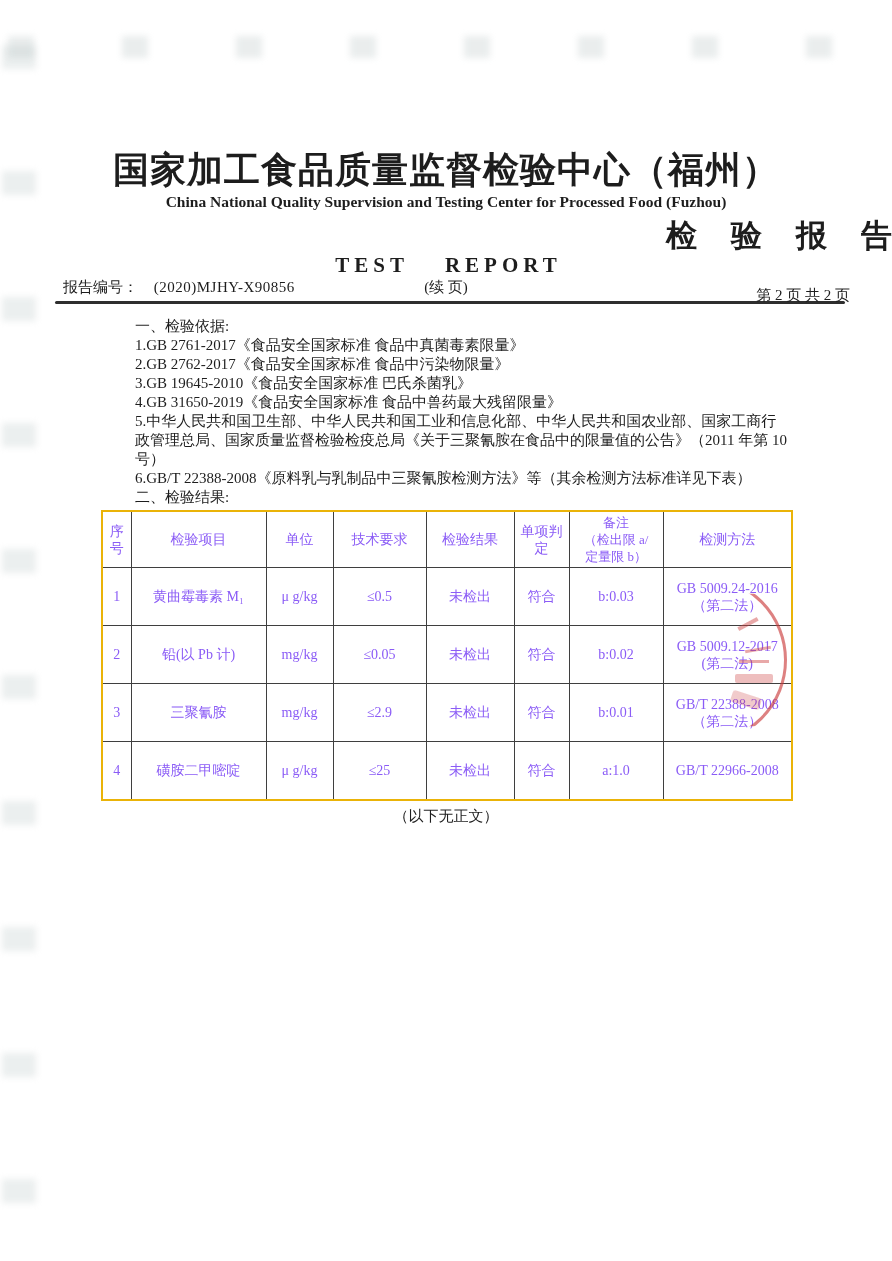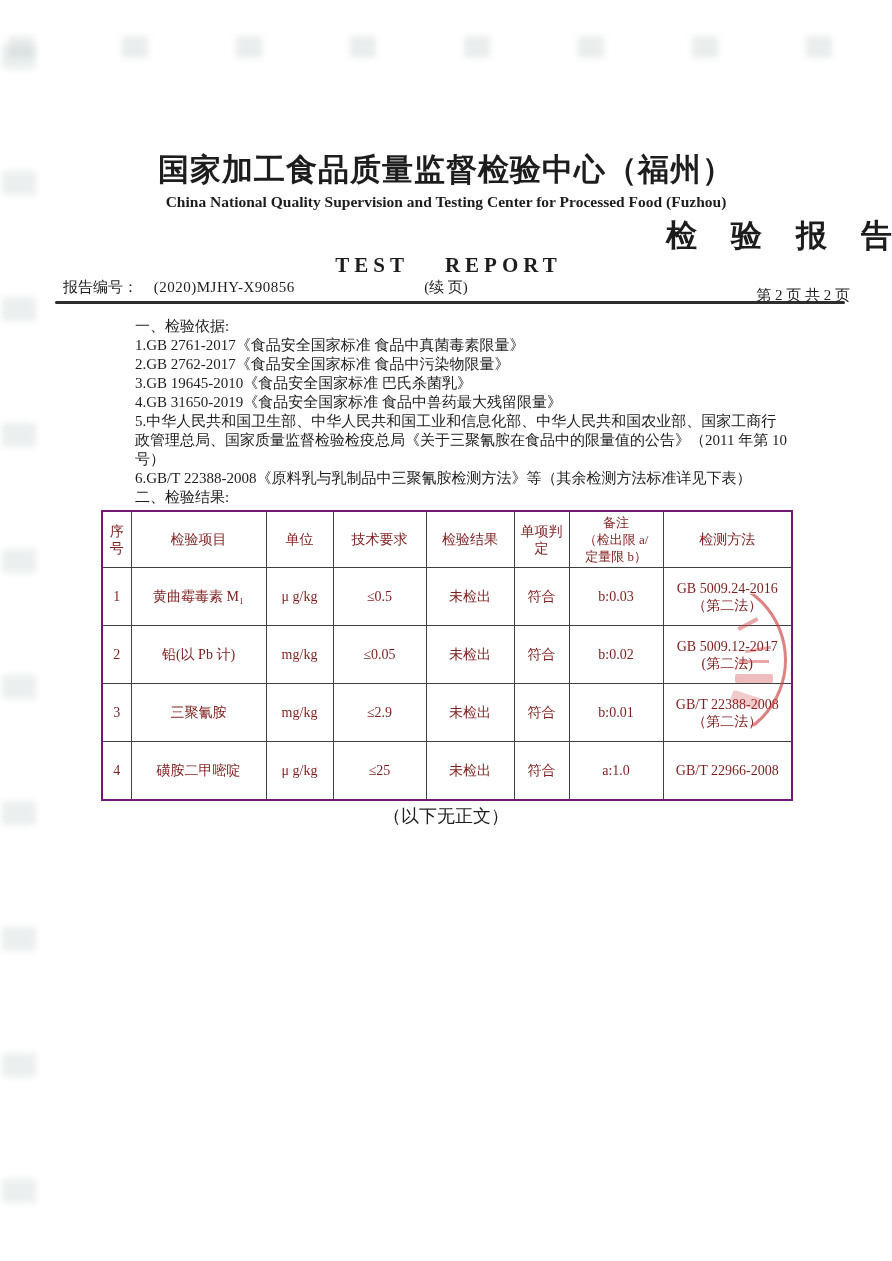--- a/index.html
+++ b/index.html
@@ -27,21 +27,21 @@
     background: repeating-linear-gradient(to right,
       rgba(185,197,197,0.30) 0 26px, transparent 26px 114px);
     filter: blur(3px);
     pointer-events: none;
   }
 
   
   .org-title-cn {
     margin-top: 150px;
     text-align: center;
-    font-size: 31px;
+    font-size: 36px;
     line-height: 40px;
     font-weight: 700;
     letter-spacing: 1px;
   }
   .org-title-en {
     margin-top: 3px;
     text-align: center;
     font-size: 15.5px;
     line-height: 18px;
     font-weight: 700;
@@ -98,44 +98,44 @@
     line-height: 19px;
   }
   .body-text p { margin: 0; }
 
   
   table.results {
     margin: 3px 0 0 101px;
     width: 690px;
     border-collapse: collapse;
     table-layout: fixed;
-    border: 2px solid #701a75;
+    border: 2px solid #eab308;
     font-size: 14px;
-    color: #7f1d1d;
+    color: #8b5cf6;
   }
   table.results th, table.results td {
     border: 1px solid #3f3f3f;
     text-align: center;
     vertical-align: middle;
     padding: 2px 3px;
     white-space: pre-line;
     line-height: 17px;
   }
   table.results thead tr { height: 56px; }
   table.results tbody tr { height: 58px; }
   table.results th { font-weight: 400; }
   th.col-remark { font-size: 13px; line-height: 16px; }
   td.cell-item { text-align: left; padding-left: 10px; }
   td.cell-method { text-align: left; padding-left: 8px; }
 
   .end-note {
     margin: 6px 0 0 101px;
     width: 690px;
     text-align: center;
-    font-size: 18px;
+    font-size: 15px;
     line-height: 19px;
   }
 
   
   .stamp {
     position: absolute;
     left: 619px;
     top: 576px;
     width: 168px;
     height: 168px;

